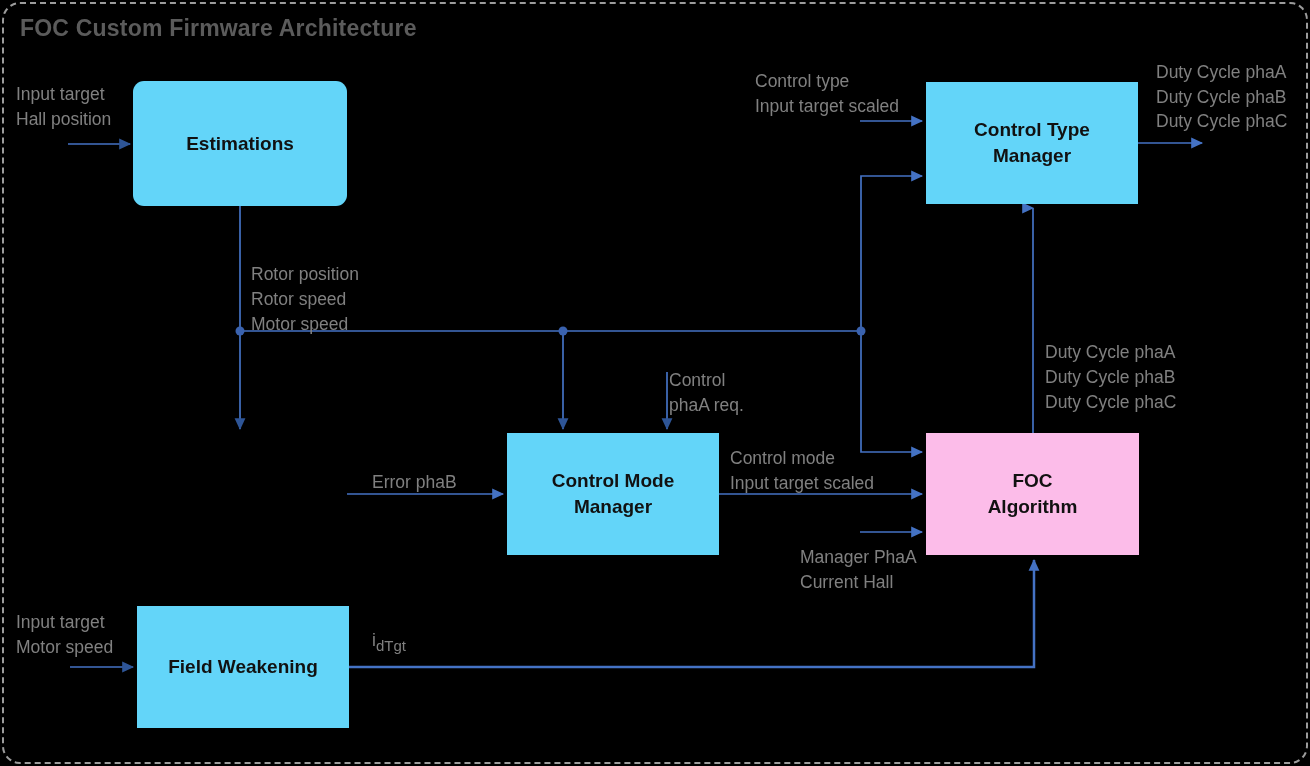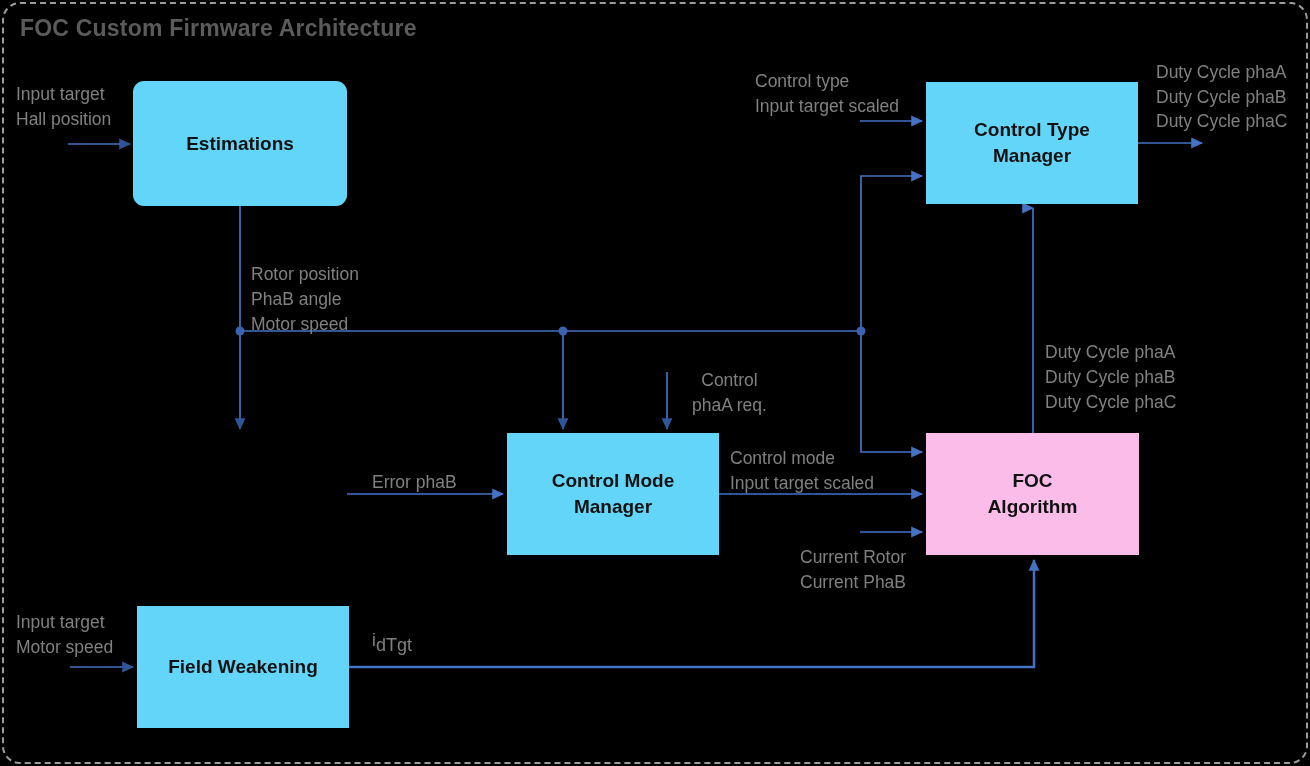--- a/index.html
+++ b/index.html
@@ -41,27 +41,27 @@
     position:absolute;
     color:var(--label-gray,#808080);
     font-size:17.5px; line-height:25px;
     white-space:nowrap;
   }
   #lbl-est-in   { left:16px;   top:82px;  }
   #lbl-rotor    { left:251px;  top:240px;margin-top:22px; }
   #lbl-ctm-in   { left:755px;  top:69px;  line-height:24.5px; }
   #lbl-duty-out { left:1156px; top:60px;  line-height:24.5px; }
   #lbl-duty-mid { left:1045px; top:340px; }
-  #lbl-cmr      { left:692px;  top:368px;text-align:center; }
+  #lbl-cmr      { left:669px;  top:368px; }
   #lbl-err      { left:372px;  top:470px; }
   #lbl-cm-scaled{ left:730px;  top:446px; line-height:24.5px; }
   #lbl-cur      { left:800px;  top:545px; }
   #lbl-fw-in    { left:16px;   top:610px; }
   #lbl-idtgt    { left:372px;  top:628px; }
-  #lbl-idtgt sub { font-size:18px; }
+  #lbl-idtgt sub { font-size:15px; }
   svg.wires { position:absolute; left:0; top:0; width:1310px; height:766px; }
   svg.wires * { vector-effect:non-scaling-stroke; }
   .wire { stroke:var(--connector-blue,#4472c4); stroke-width:1.7; fill:none; }
   .wire.thick { stroke-width:2.5; }
   .dot { fill:var(--junction-dot,#3a62ae); }
 </style>
 </head>
 <body>
 
 <div class="canvas">
@@ -116,21 +116,21 @@
     <div>FOC</div>
     <div>Algorithm</div>
   </div>
 
   <div class="lbl" id="lbl-est-in">
     <div>Input target</div>
     <div>Hall position</div>
   </div>
   <div class="lbl" id="lbl-rotor">
     <div>Rotor position</div>
-    <div>PhaB angle</div>
+    <div>Rotor speed</div>
     <div>Motor speed</div>
   </div>
   <div class="lbl" id="lbl-ctm-in">
     <div>Control type</div>
     <div>Input target scaled</div>
   </div>
   <div class="lbl" id="lbl-duty-out">
     <div>Duty Cycle phaA</div>
     <div>Duty Cycle phaB</div>
     <div>Duty Cycle phaC</div>
@@ -145,22 +145,22 @@
     <div>phaA req.</div>
   </div>
   <div class="lbl" id="lbl-err">
     <div>Error phaB</div>
   </div>
   <div class="lbl" id="lbl-cm-scaled">
     <div>Control mode</div>
     <div>Input target scaled</div>
   </div>
   <div class="lbl" id="lbl-cur">
-    <div>Current Rotor</div>
-    <div>Current PhaB</div>
+    <div>Manager PhaA</div>
+    <div>Current Hall</div>
   </div>
   <div class="lbl" id="lbl-fw-in">
     <div>Input target</div>
     <div>Motor speed</div>
   </div>
   <div class="lbl" id="lbl-idtgt">
     <span>i</span><sub>dTgt</sub>
   </div>
 
   <div class="border-frame"></div>

